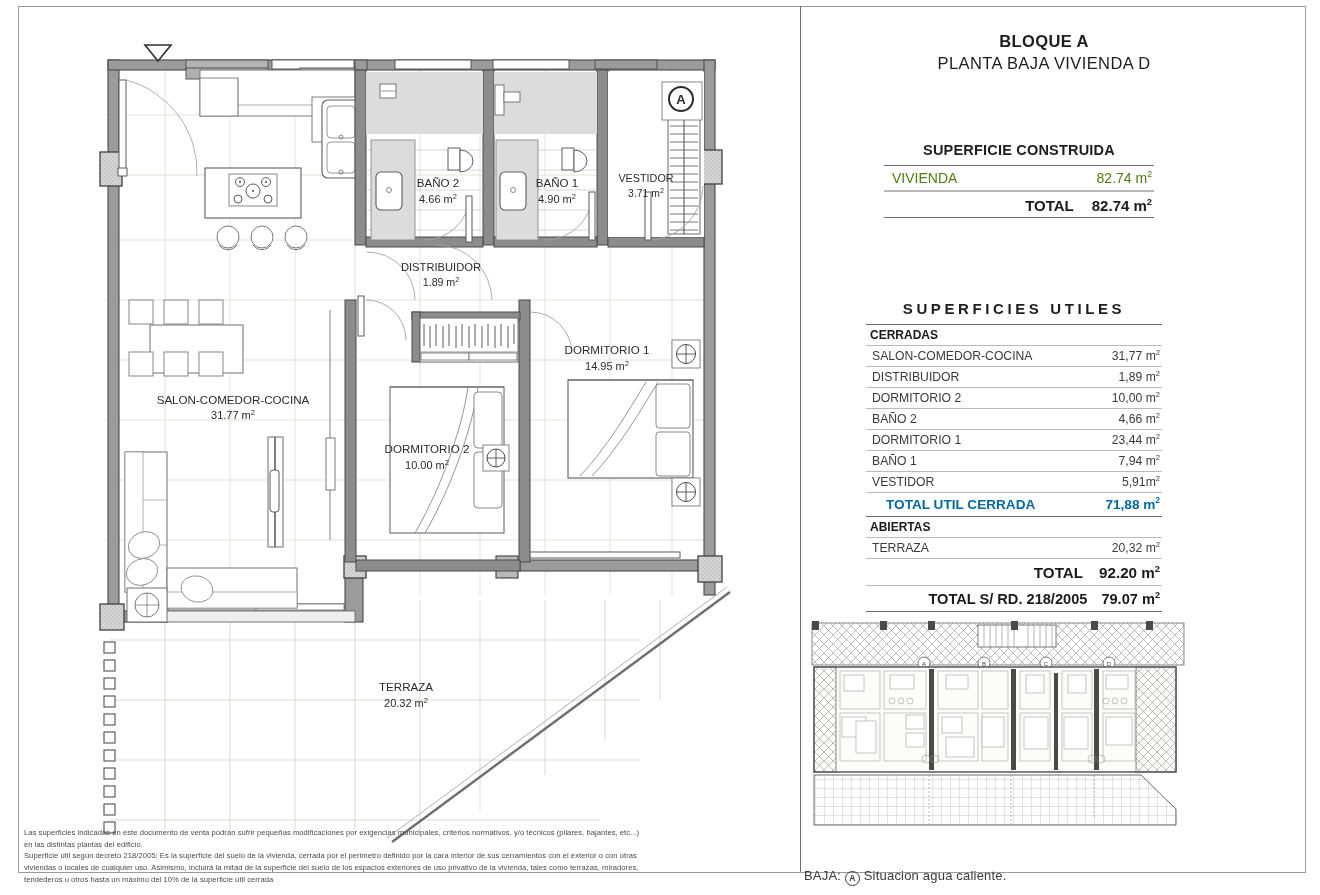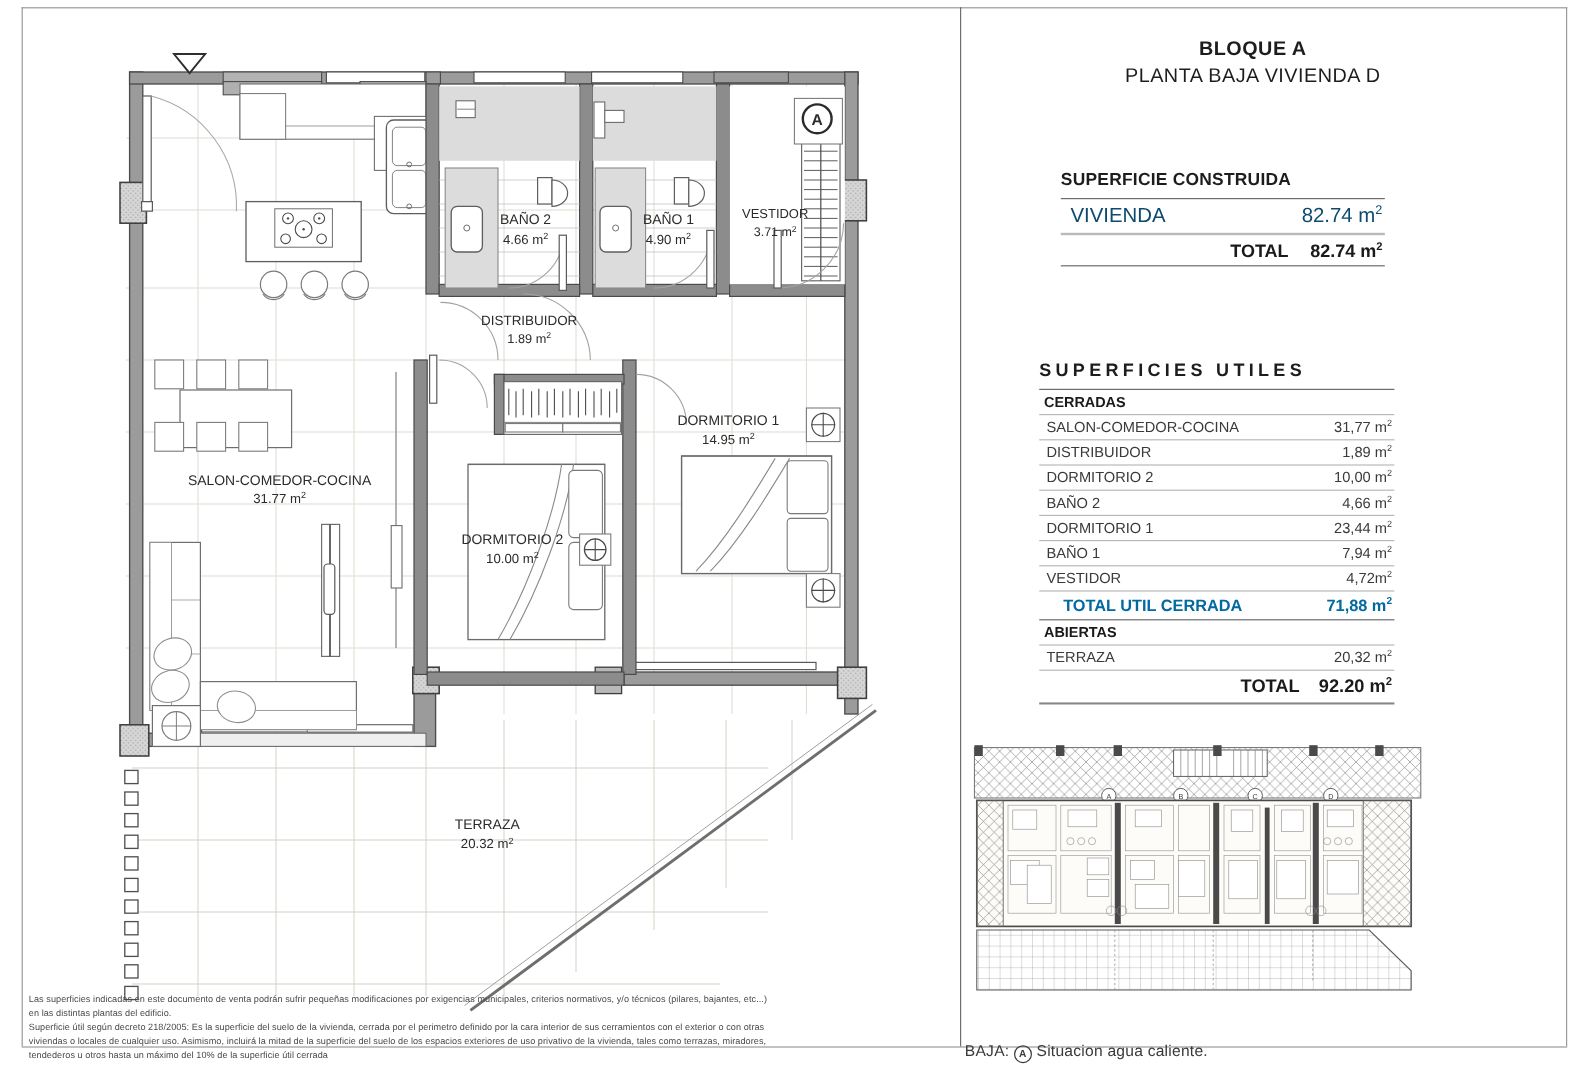--- a/index.html
+++ b/index.html
@@ -14,32 +14,32 @@
   #outer-frame-left{position:absolute;left:18px;top:6px;width:1px;height:866px;background:#9a9a9a;}
   #outer-frame-bottom{position:absolute;left:18px;top:872px;width:1288px;height:1px;background:#9a9a9a;}
   #outer-frame-right{position:absolute;left:1305px;top:6px;width:1px;height:866px;background:#9a9a9a;}
 
   .title-block{position:absolute;left:814px;top:30px;width:460px;text-align:center;}
   .title-block .t1{font-size:16.5px;font-weight:bold;letter-spacing:.4px;line-height:22px;color:#1d1d1d;}
   .title-block .t2{font-size:16.5px;font-weight:normal;letter-spacing:.4px;line-height:22px;color:#1d1d1d;}
 
   
   .tbl{position:absolute;}
-  .tbl .hd{text-align:left;font-weight:bold;color:#1d1d1d;}
+  .tbl .hd{text-align:center;font-weight:bold;color:#1d1d1d;}
   .rule{height:1px;background:#b9b9b9;width:100%;}
   .rule.dark{background:#6c6c6c;}
   .row{display:flex;align-items:baseline;justify-content:space-between;}
   .row .lab{white-space:nowrap;}
   .row .val{white-space:nowrap;text-align:right;}
   sup{font-size:.62em;vertical-align:super;line-height:0;}
 
   
   #tbl-construida{left:884px;top:142px;width:270px;}
   #tbl-construida .hd{font-size:14.5px;letter-spacing:.2px;padding-bottom:7px;}
-  #tbl-construida .row{font-size:17px;color:#0c4a6e;padding:4px 2px 4px 8px;}
+  #tbl-construida .row{font-size:14px;color:#4d7c0f;padding:4px 2px 4px 8px;}
   #tbl-construida .row.total{font-size:15px;font-weight:bold;color:#1a1a1a;padding-top:5px;padding-bottom:3px;}
   #tbl-construida .row.total .lab{margin-left:auto;padding-right:18px;}
 
   
   #tbl-utiles{left:866px;top:300px;width:296px;}
   #tbl-utiles .hd{font-size:15px;letter-spacing:3.6px;padding-bottom:7px;}
   #tbl-utiles .sec{font-size:12px;font-weight:bold;color:#1a1a1a;padding:3px 2px 3px 4px;}
   #tbl-utiles .row{font-size:12.2px;color:#3a3a3a;padding:3px 2px 3px 6px;}
   #tbl-utiles .row.sub{font-size:13.6px;font-weight:bold;color:#0369a1;padding:4px 2px 4px 6px;}
   #tbl-utiles .row.sub .lab{margin-left:14px;}
@@ -494,41 +494,45 @@
       <span class="val"><span>23,44 m</span><sup>2</sup></span>
     </div>
     <div class="rule"></div>
     <div class="row">
       <span class="lab">BAÑO 1</span>
       <span class="val"><span>7,94 m</span><sup>2</sup></span>
     </div>
     <div class="rule"></div>
     <div class="row">
       <span class="lab">VESTIDOR</span>
-      <span class="val"><span>4,72m</span><sup>2</sup></span>
+      <span class="val"><span>5,91m</span><sup>2</sup></span>
     </div>
     <div class="rule"></div>
 
     <div class="row sub">
       <span class="lab">TOTAL UTIL CERRADA</span>
       <span class="val"><span>71,88 m</span><sup>2</sup></span>
     </div>
     <div class="rule dark"></div>
     <div class="sec">ABIERTAS</div>
     <div class="rule"></div>
     <div class="row">
       <span class="lab">TERRAZA</span>
       <span class="val"><span>20,32 m</span><sup>2</sup></span>
     </div>
     <div class="rule"></div>
     <div class="row grand">
       <span class="lab">TOTAL</span>
       <span class="val"><span>92.20 m</span><sup>2</sup></span>
     </div>
     <div class="rule"></div>
+    <div class="row rd">
+      <span class="lab">TOTAL S/ RD. 218/2005</span>
+      <span class="val"><span>79.07 m</span><sup>2</sup></span>
+    </div>
     <div class="rule dark"></div>
   </div>
 
   <div style="position:absolute;left:806px;top:617px;">
   <svg width="390" height="215" viewBox="0 0 390 215" xmlns="http://www.w3.org/2000/svg">
     <defs>
       <pattern id="kpHatch" width="9" height="9" patternUnits="userSpaceOnUse">
         <path d="M0,9 L9,0 M0,0 L9,9" stroke="#888" stroke-width="0.55"></path>
       </pattern>
       <pattern id="kpGrid" width="9" height="9" patternUnits="userSpaceOnUse">

